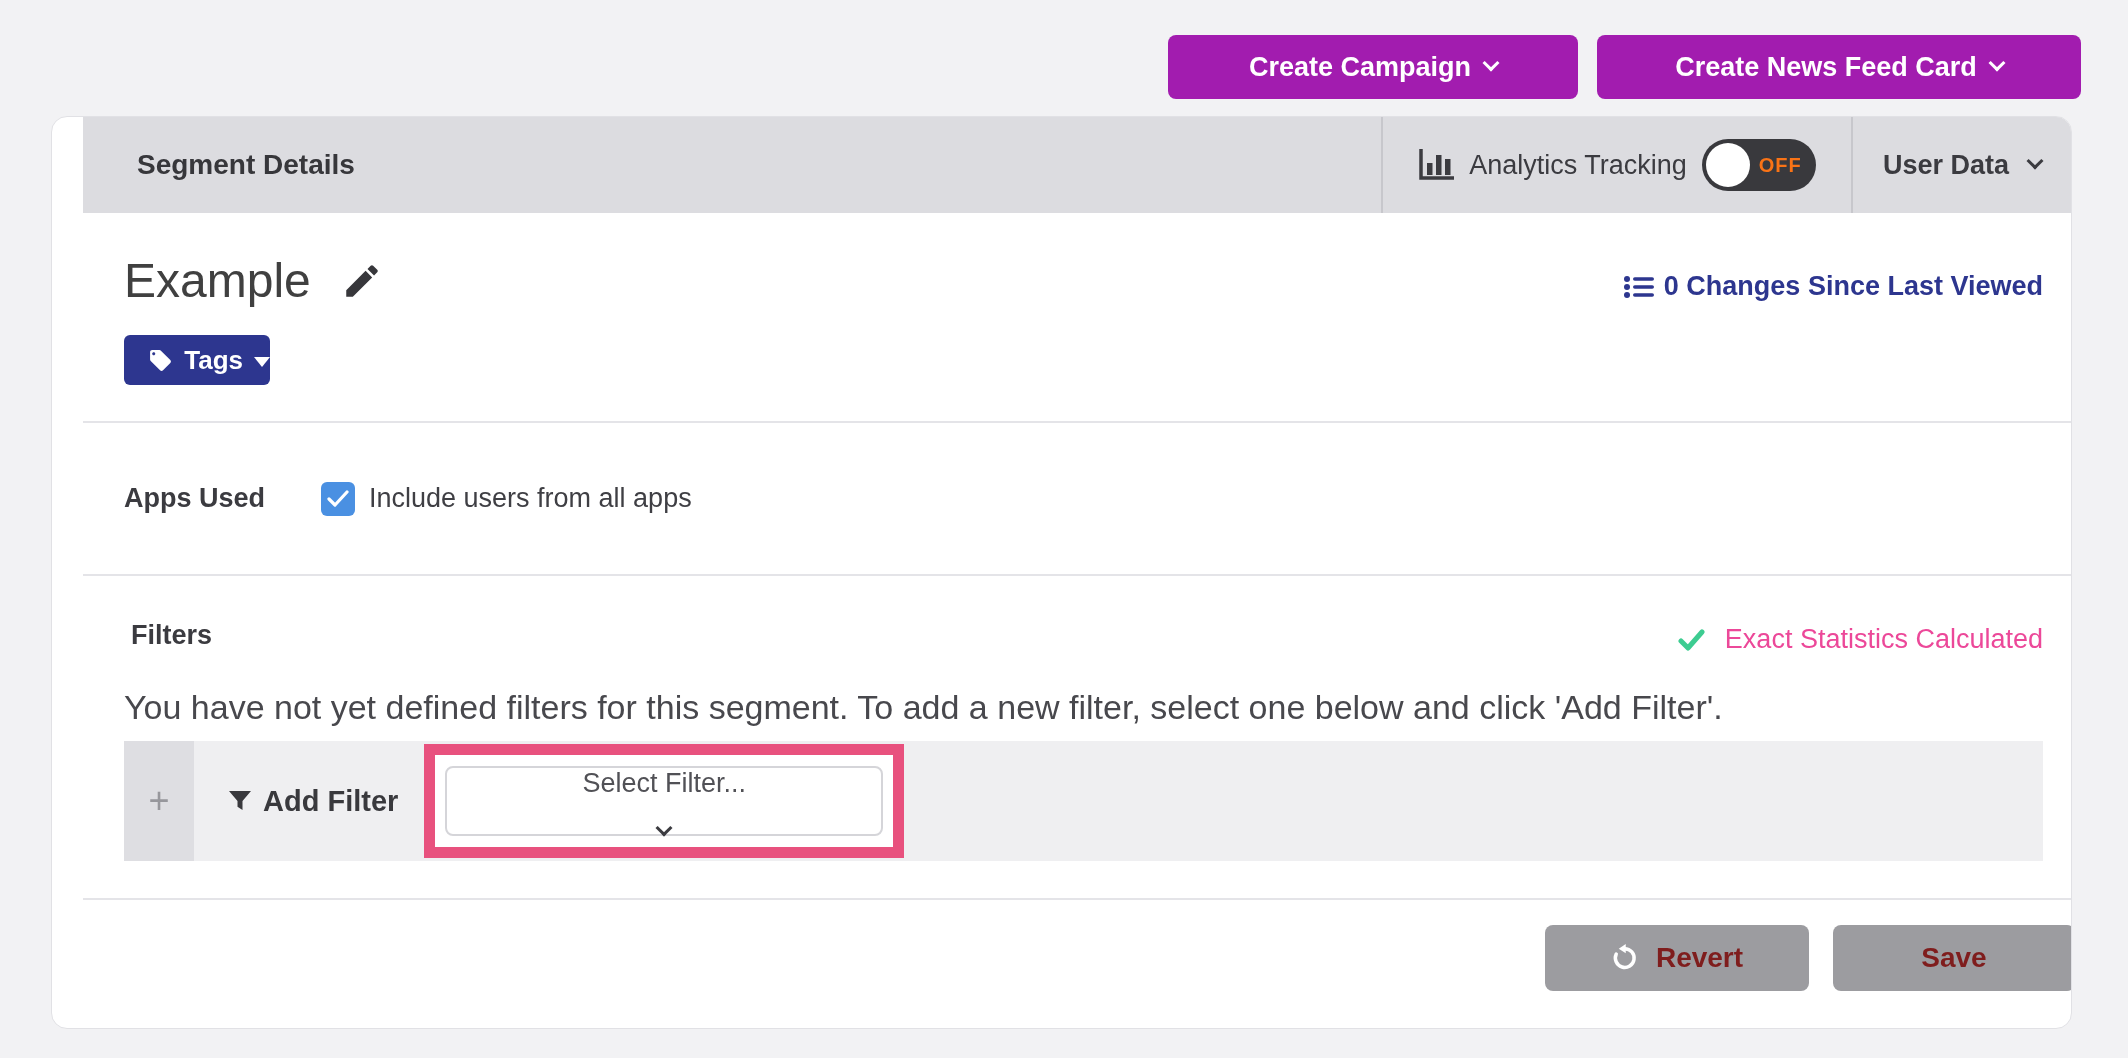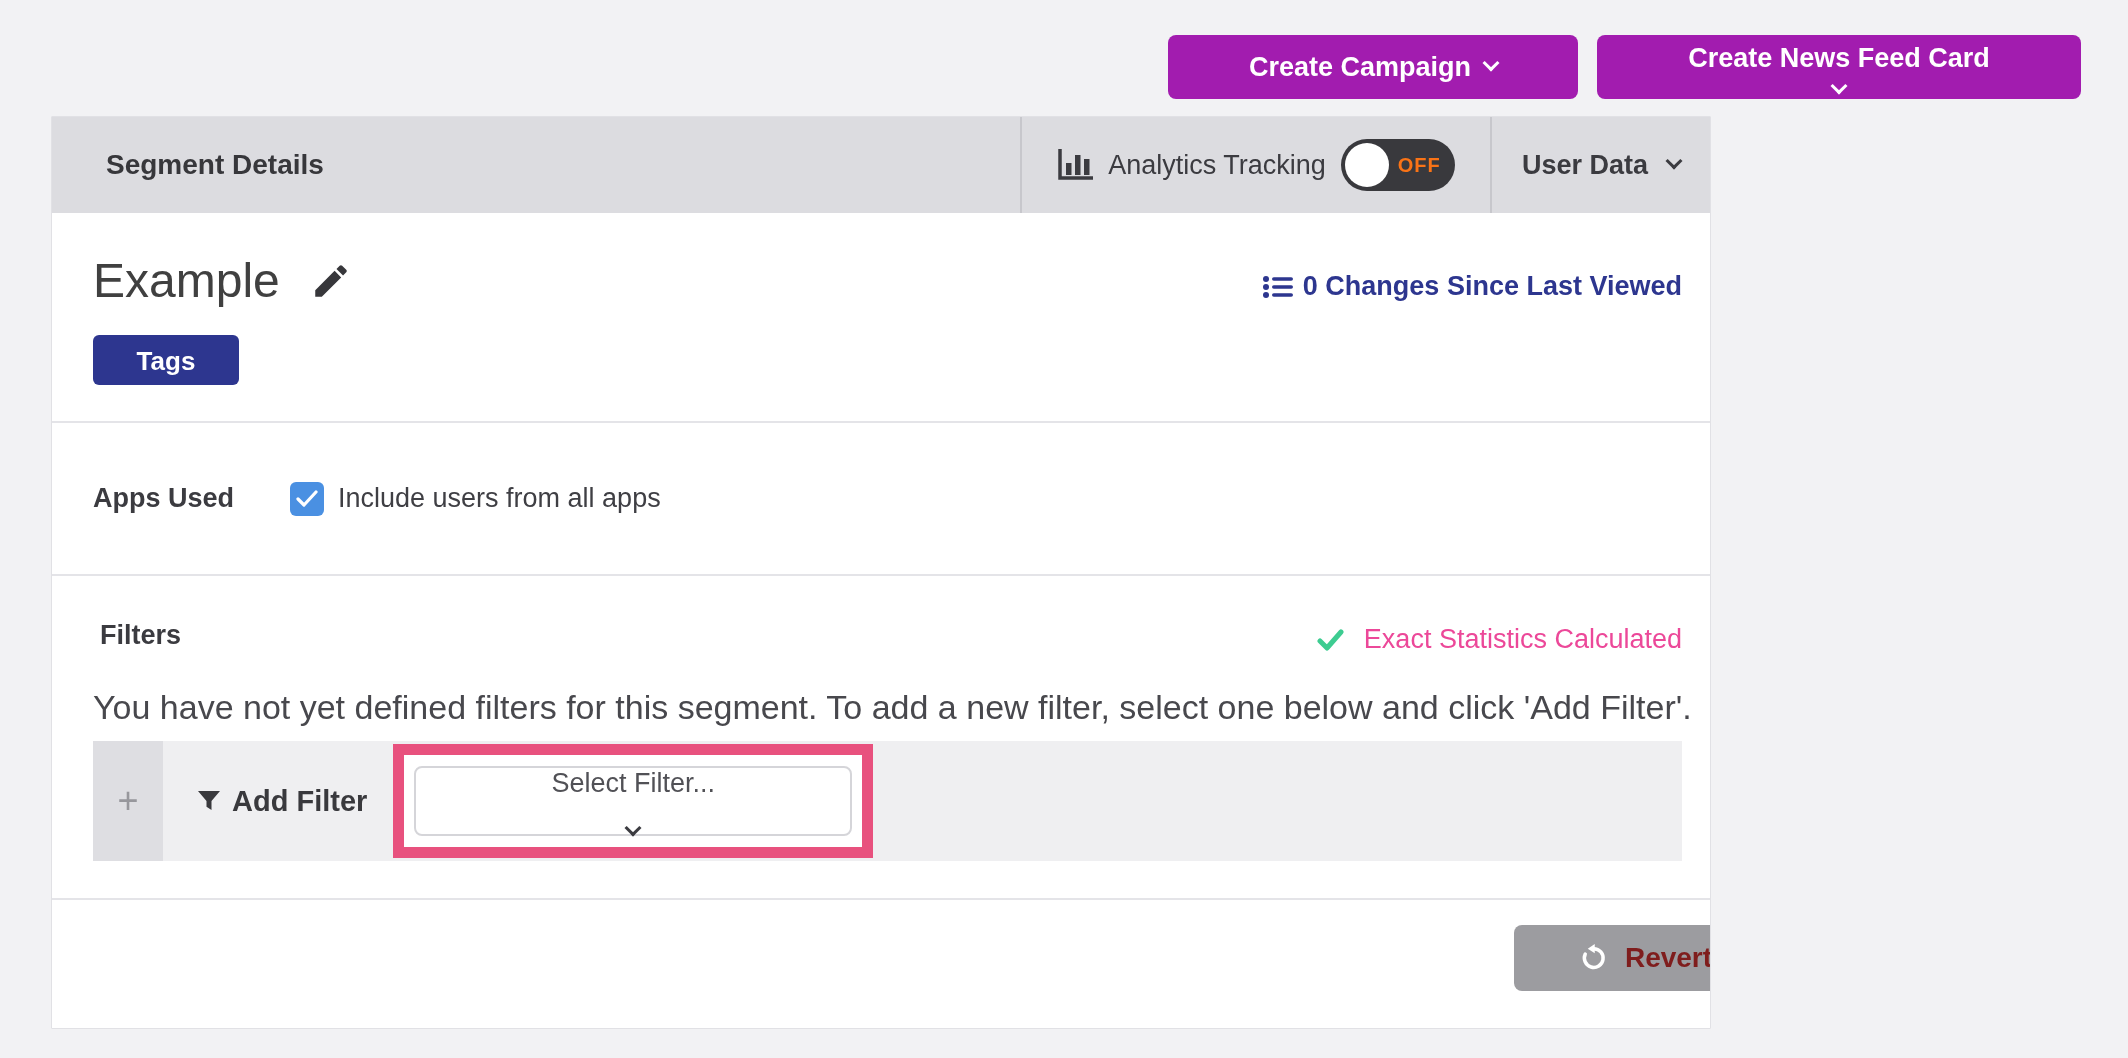--- a/index.html
+++ b/index.html
@@ -22,40 +22,41 @@
     font-family: inherit;
     font-weight: 700;
     font-size: 27px;
     display: flex;
     align-items: center;
     justify-content: center;
     gap: 14px;
     cursor: pointer;
   }
   #btn-create-campaign { left: 1168px; top: 35px; width: 410px; height: 64px; }
-  #btn-create-news-feed { left: 1597px; top: 35px; width: 484px; height: 64px; flex-direction: column; }
+  #btn-create-news-feed { left: 1597px; top: 35px; width: 484px; height: 64px; }
 
   .chev {
     display: inline-block;
     width: 12px; height: 12px;
     border-right: 3px solid currentColor;
     border-bottom: 3px solid currentColor;
     transform: rotate(45deg);
     margin-top: -8px;
   }
 
   
   #card {
     position: absolute;
     left: 51px; top: 116px;
-    width: 1660px; height: 913px;
+    width: 2021px; height: 913px;
     background: #ffffff;
     border: 1px solid #e1e1e5;
-    border-radius: 1px;
+    border-radius: 16px;
     overflow: hidden;
+    padding-left: 31px;
   }
 
   
   #card-header {
     height: 96px;
     background: #dcdce0;
     display: flex;
     align-items: stretch;
   }
   .hdr-title {
@@ -114,23 +115,22 @@
     display: flex; align-items: center; gap: 10px;
     color: #2d368f; font-size: 27px; font-weight: 600;
     text-decoration: none; cursor: pointer;
   }
   #tags-button {
     position: absolute; left: 41px; top: 122px;
     width: 146px; height: 50px;
     background: #2d368f; color: #fff;
     border: none; border-radius: 6px;
     font-family: inherit; font-size: 26px; font-weight: 700;
-    display: flex; align-items: center; justify-content: flex-start; gap: 11px;
-    cursor: pointer;
-    flex-direction: column;
+    display: flex; align-items: center; justify-content: flex-end; gap: 11px;
+    cursor: pointer;
   }
   .caret-down {
     width: 0; height: 0;
     border-left: 8px solid transparent;
     border-right: 8px solid transparent;
     border-top: 10px solid #fff;
     margin-top: 3px;
   }
 
   

